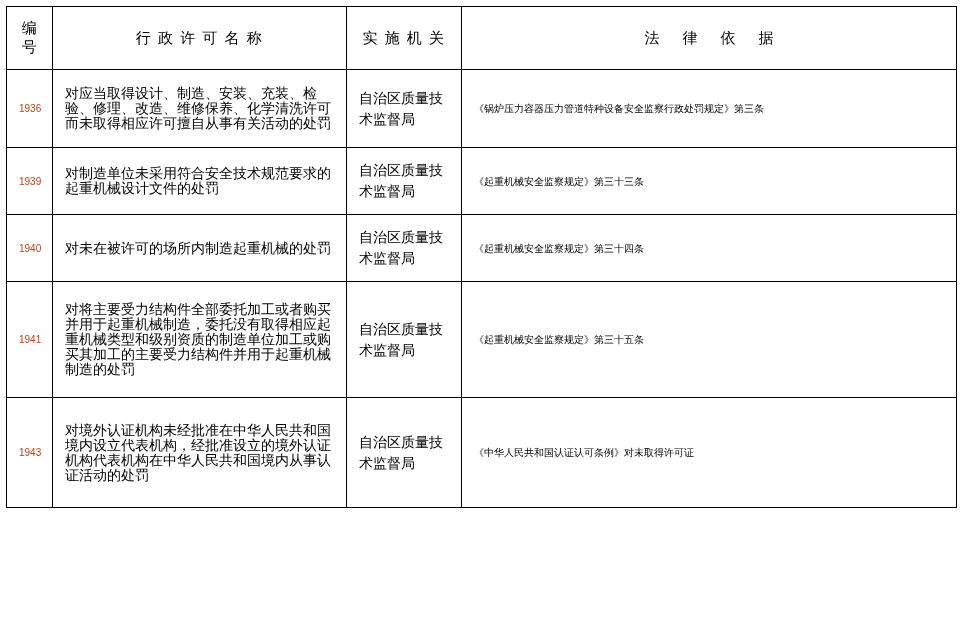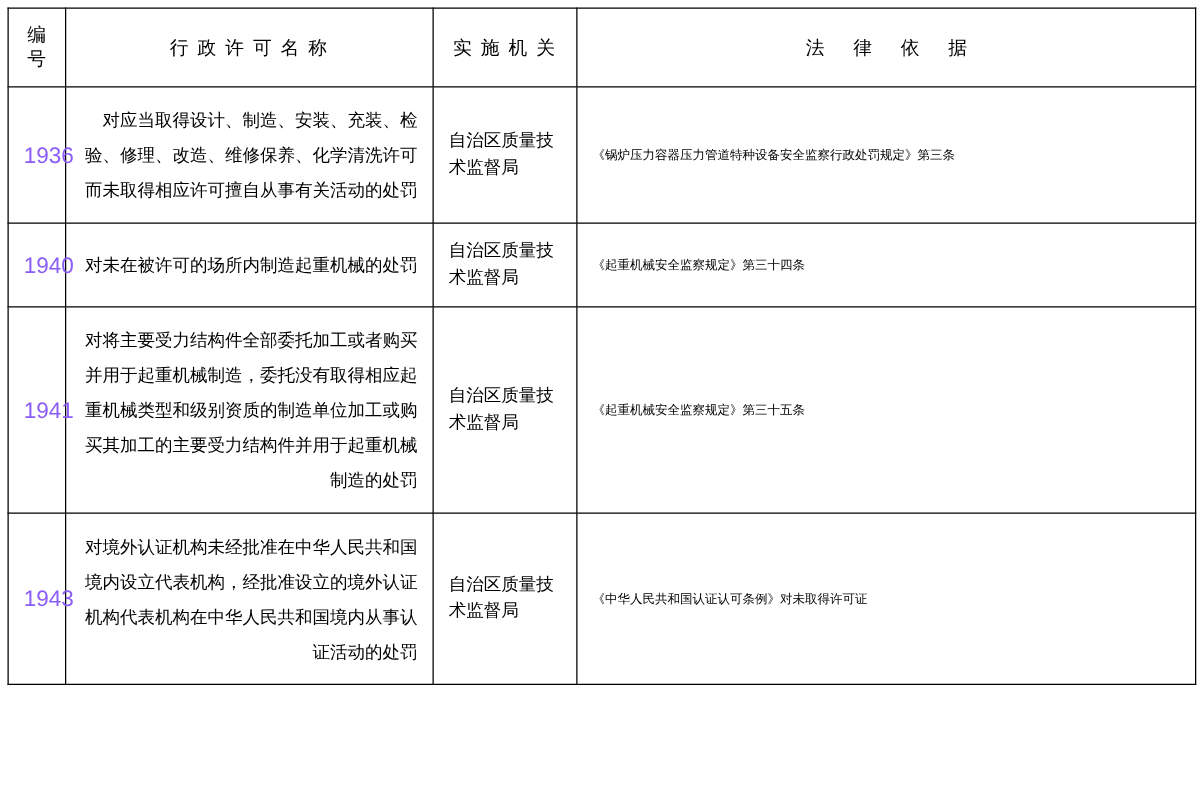--- a/index.html
+++ b/index.html
@@ -50,28 +50,28 @@
     letter-spacing: 4px;
     padding-left: 4px;
     margin-top: 20px;
   }
   th .hdr-spaced2 {
     letter-spacing: 1.5px;
   }
 
   td.id-cell {
     text-align: center;
-    font-size: 18px;
-    color: #8b5cf6;
+    font-size: 10px;
+    color: #c2410c;
   }
   td.name-cell {
     font-size: 14px;
-    line-height: 28px;
+    line-height: 15px;
     padding: 6px 8px 6px 8px;
-    text-align: right;
+    text-align: left;
   }
   td.org-cell {
     font-size: 14px;
     line-height: 21px;
     padding: 6px 6px 6px 7px;
     text-align: left;
     font-family: Liberation Serif, serif;
   }
   td.law-cell {
     font-size: 10px;
@@ -100,20 +100,26 @@
       </tr>
     </thead>
     <tbody>
       <tr style="height:78px">
         <td class="id-cell">1936</td>
         <td class="name-cell">对应当取得设计、制造、安装、充装、检验、修理、改造、维修保养、化学清洗许可而未取得相应许可擅自从事有关活动的处罚</td>
         <td class="org-cell">自治区质量技术监督局</td>
         <td class="law-cell">《锅炉压力容器压力管道特种设备安全监察行政处罚规定》第三条</td>
       </tr>
       <tr style="height:55px">
+        <td class="id-cell">1939</td>
+        <td class="name-cell">对制造单位未采用符合安全技术规范要求的起重机械设计文件的处罚</td>
+        <td class="org-cell">自治区质量技术监督局</td>
+        <td class="law-cell">《起重机械安全监察规定》第三十三条</td>
+      </tr>
+      <tr style="height:55px">
         <td class="id-cell">1940</td>
         <td class="name-cell">对未在被许可的场所内制造起重机械的处罚</td>
         <td class="org-cell">自治区质量技术监督局</td>
         <td class="law-cell">《起重机械安全监察规定》第三十四条</td>
       </tr>
       <tr style="height:116px">
         <td class="id-cell">1941</td>
         <td class="name-cell">对将主要受力结构件全部委托加工或者购买并用于起重机械制造，委托没有取得相应起重机械类型和级别资质的制造单位加工或购买其加工的主要受力结构件并用于起重机械制造的处罚</td>
         <td class="org-cell">自治区质量技术监督局</td>
         <td class="law-cell">《起重机械安全监察规定》第三十五条</td>

